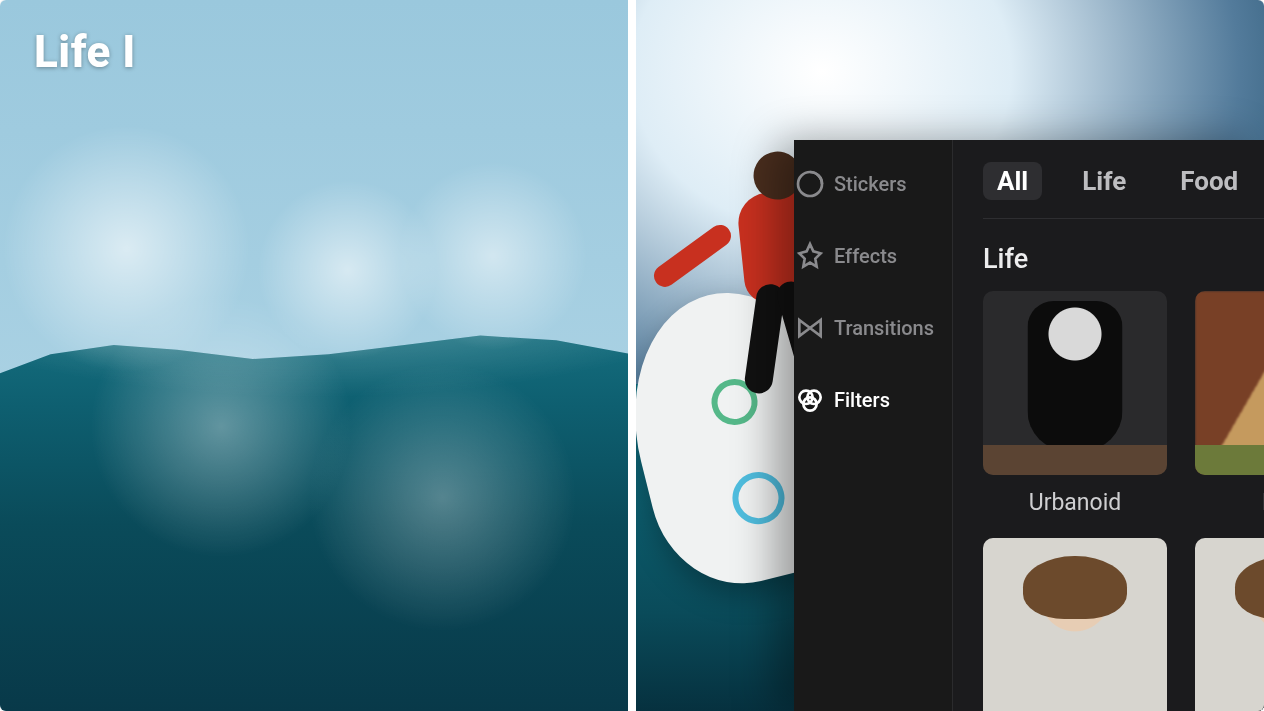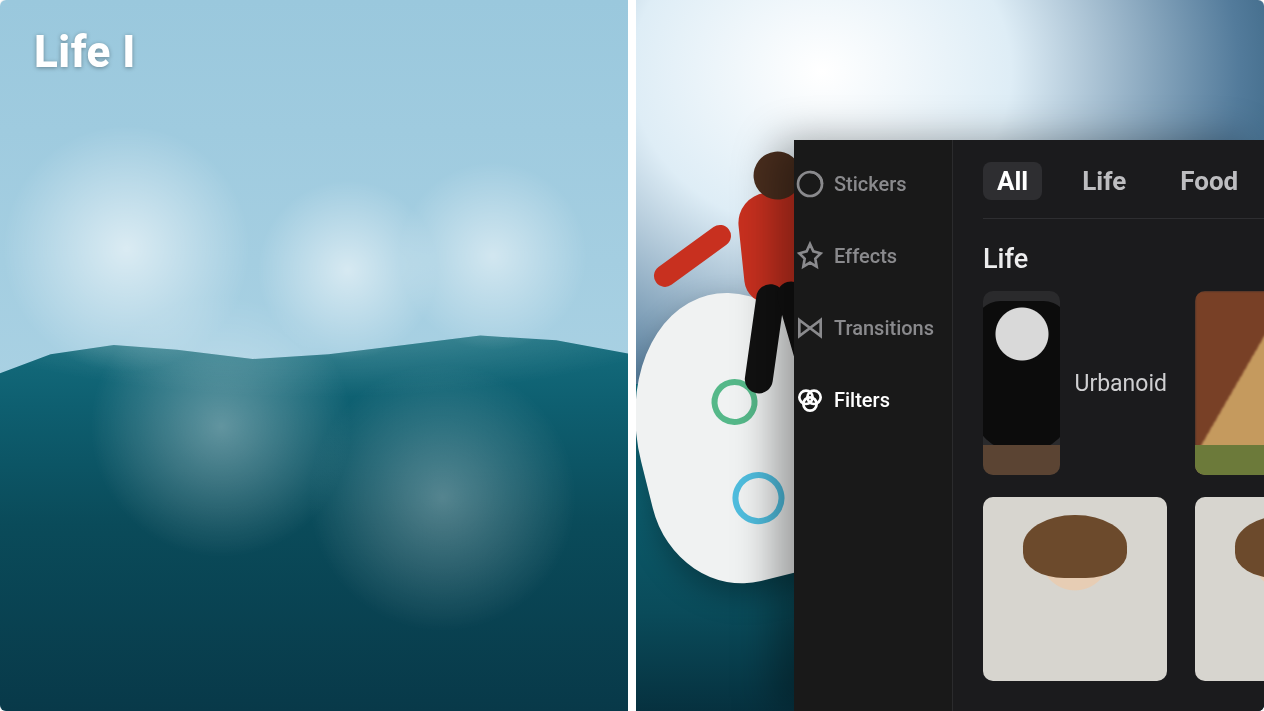--- a/index.html
+++ b/index.html
@@ -248,21 +248,21 @@
   }
 
   .grid {
     display: flex;
     gap: 28px;
     flex-wrap: nowrap;
   }
   .card {
     width: 184px;
     display: flex;
-    flex-direction: row;
+    flex-direction: column;
     align-items: center;
     gap: 14px;
     cursor: pointer;
     flex: 0 0 auto;
   }
   .thumb {
     width: 184px;
     height: 184px;
     border-radius: 10px;
     background: #2a2a2c;

